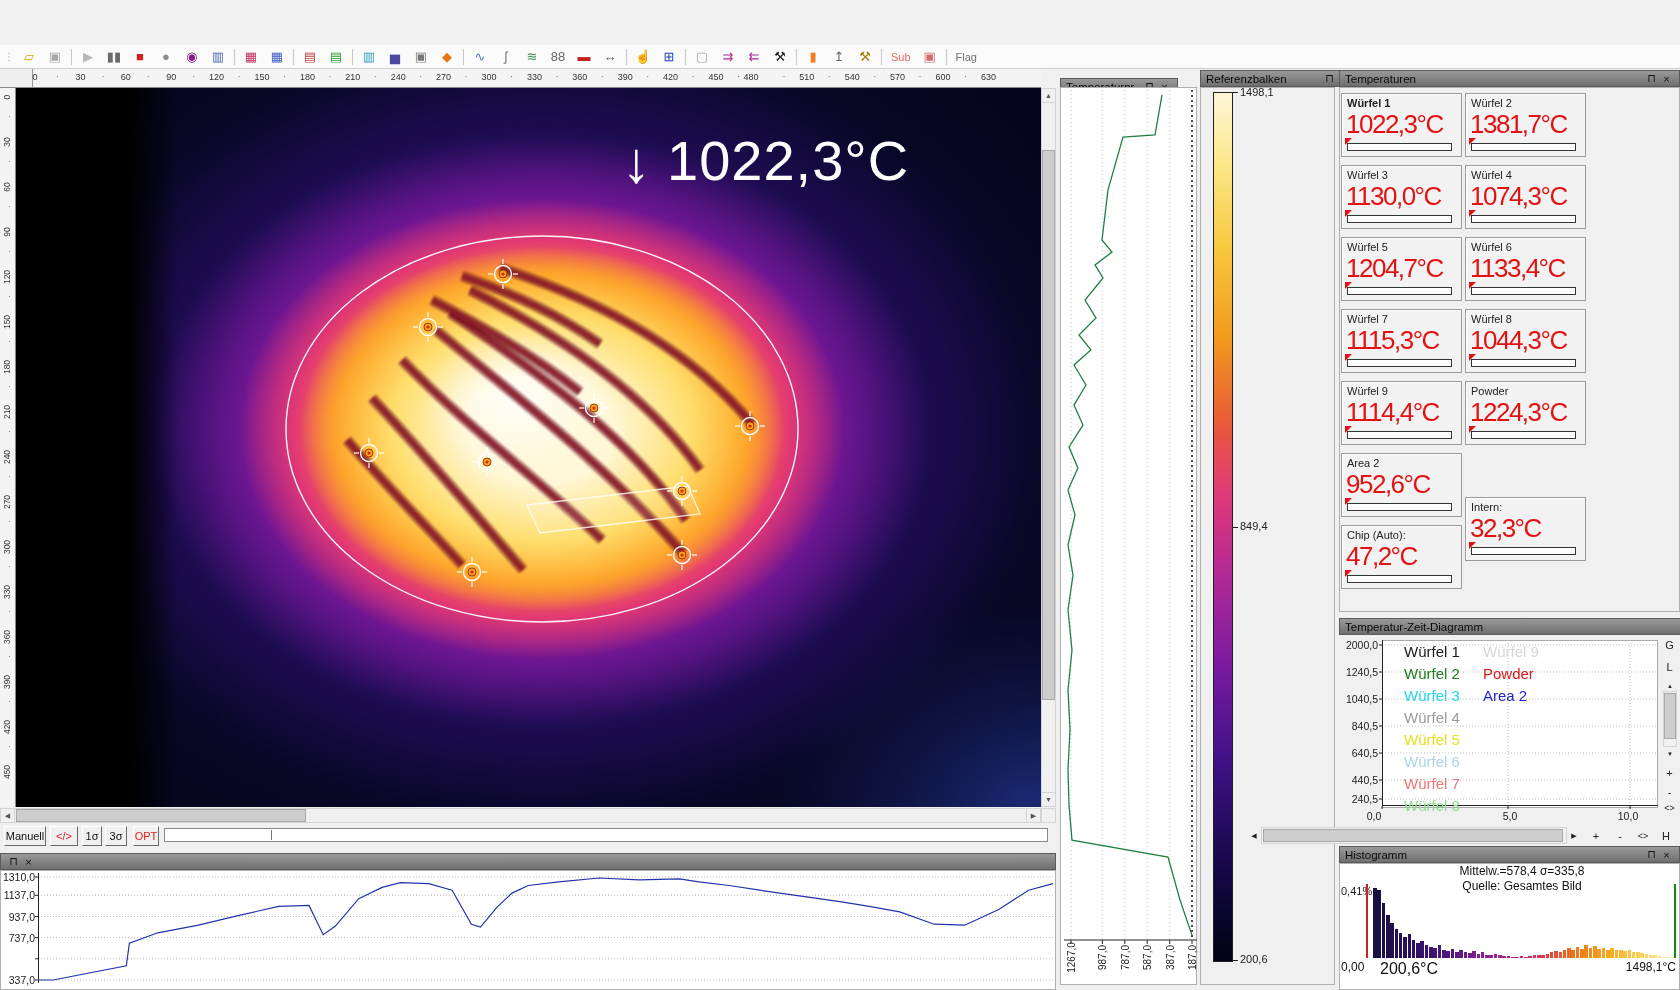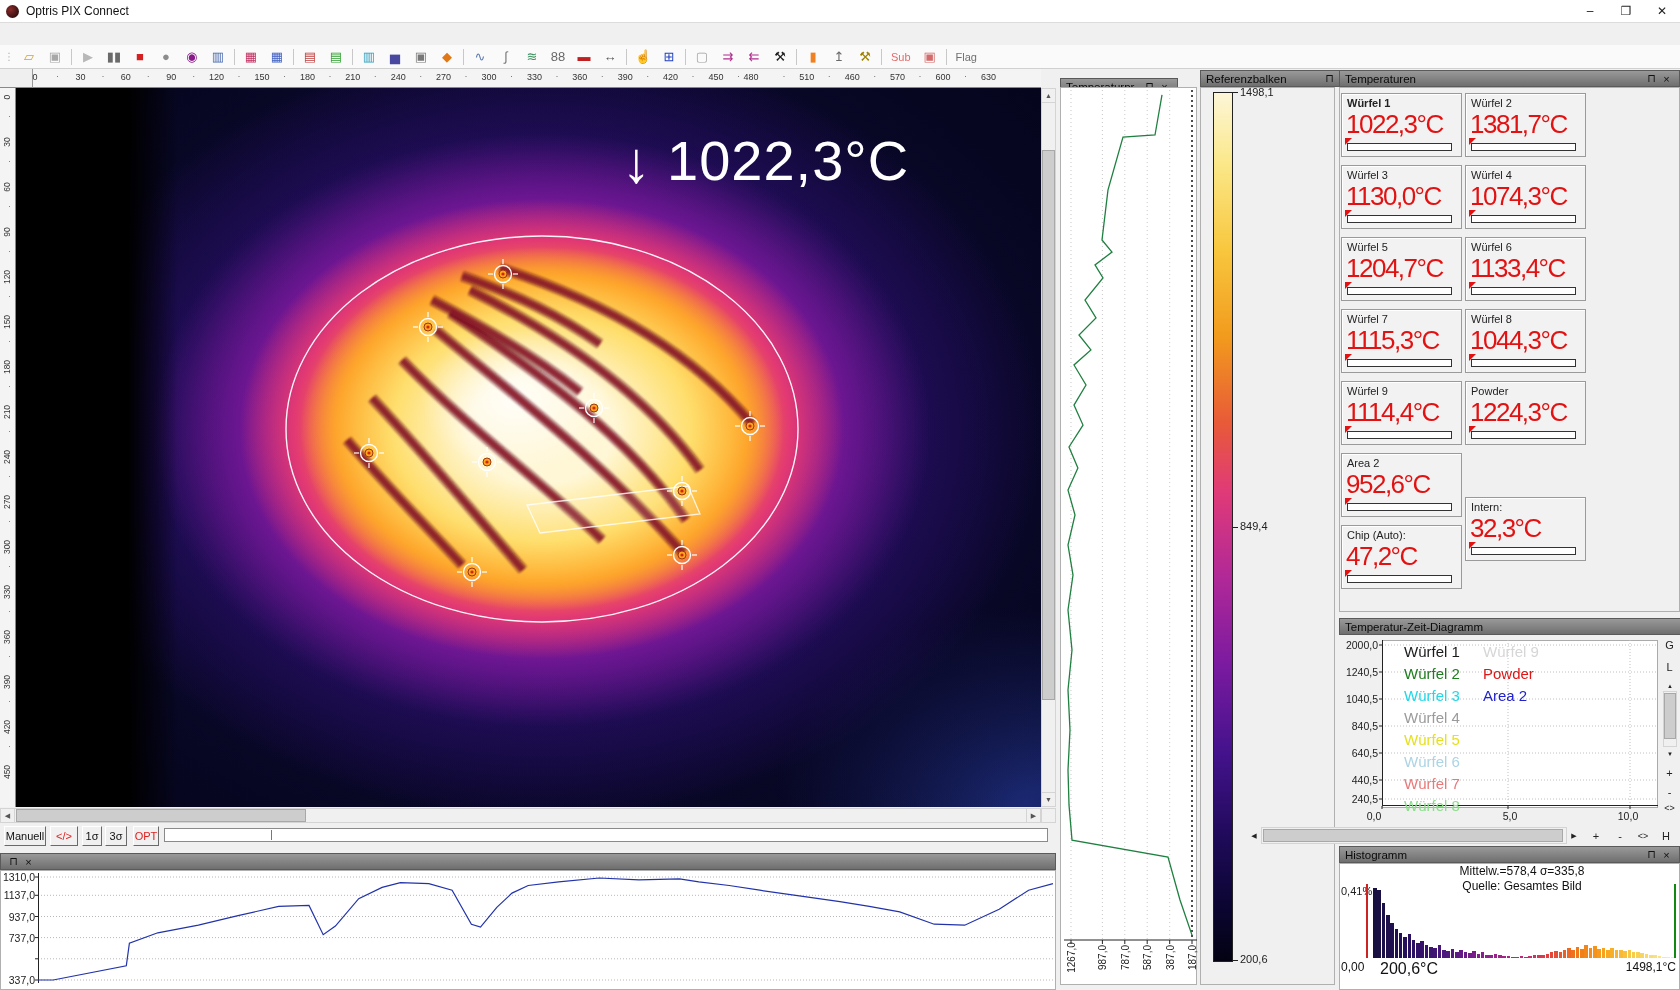--- a/index.html
+++ b/index.html
@@ -66,29 +66,20 @@
   .hbar{position:absolute;bottom:0;width:3.6px;}
   .small-btn{position:absolute;display:flex;align-items:center;justify-content:center;color:#222;background:#f0f0f0;box-sizing:border-box;}
   .stat-line{position:absolute;width:260px;text-align:center;font-size:12px;color:#111;}
   svg{position:absolute;overflow:visible;}
 </style>
 </head>
 <body>
 
 <div id="root">
 
-  <div class="titlebar">
-    <div class="app-icon"></div>
-    <span>Optris PIX Connect</span>
-    <div class="win-controls">
-      <div class="win-btn">–</div>
-      <div class="win-btn">❐</div>
-      <div class="win-btn">✕</div>
-    </div>
-  </div>
 
   <div class="toolbar" id="toolbar">
       <span class="tb-grip">⋮</span>
       <span class="tb-btn" style="color: rgb(216, 162, 26);">▱</span>
       <span class="tb-btn" style="color: rgb(168, 168, 168);">▣</span>
       <span class="tb-sep"></span>
       <span class="tb-btn" style="color: rgb(184, 184, 184);">▶</span>
       <span class="tb-btn" style="color: rgb(106, 106, 106);">▮▮</span>
       <span class="tb-btn" style="color: rgb(212, 32, 32);">■</span>
       <span class="tb-btn" style="color: rgb(140, 140, 140);">●</span>
@@ -162,21 +153,21 @@
       <span class="rt-num" style="left: 592.2px;">390</span>
       <span class="rt-dot" style="left: 613.2px;">·</span>
       <span class="rt-num" style="left: 637.6px;">420</span>
       <span class="rt-dot" style="left: 658.6px;">·</span>
       <span class="rt-num" style="left: 683px;">450</span>
       <span class="rt-dot" style="left: 704px;">·</span>
       <span class="rt-num" style="left: 718px;">480</span>
       <span class="rt-dot" style="left: 749.4px;">·</span>
       <span class="rt-num" style="left: 773.8px;">510</span>
       <span class="rt-dot" style="left: 794.8px;">·</span>
-      <span class="rt-num" style="left: 819.2px;">460</span>
+      <span class="rt-num" style="left: 819.2px;">540</span>
       <span class="rt-dot" style="left: 840.2px;">·</span>
       <span class="rt-num" style="left: 864.6px;">570</span>
       <span class="rt-dot" style="left: 885.6px;">·</span>
       <span class="rt-num" style="left: 910px;">600</span>
       <span class="rt-dot" style="left: 931px;">·</span>
       <span class="rt-num" style="left: 955.4px;">630</span>
     </div>
   <div class="ruler-left" id="rulerLeft">
       <span class="rl-num" style="top: 4px;">0</span>
       <span class="rl-dot" style="top: 23px;">·</span>

